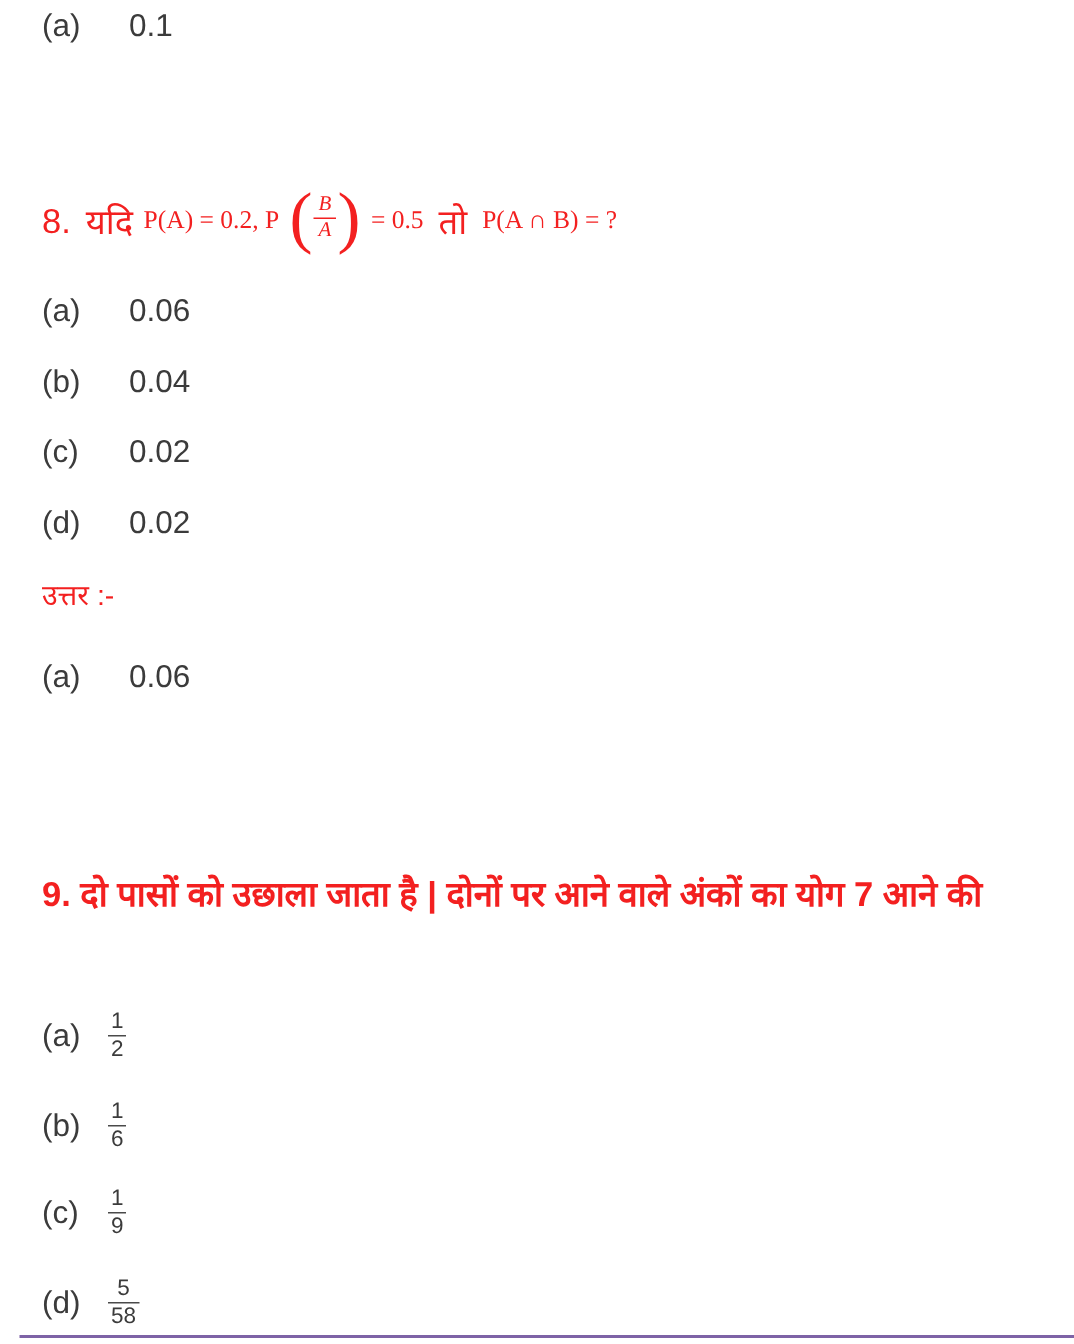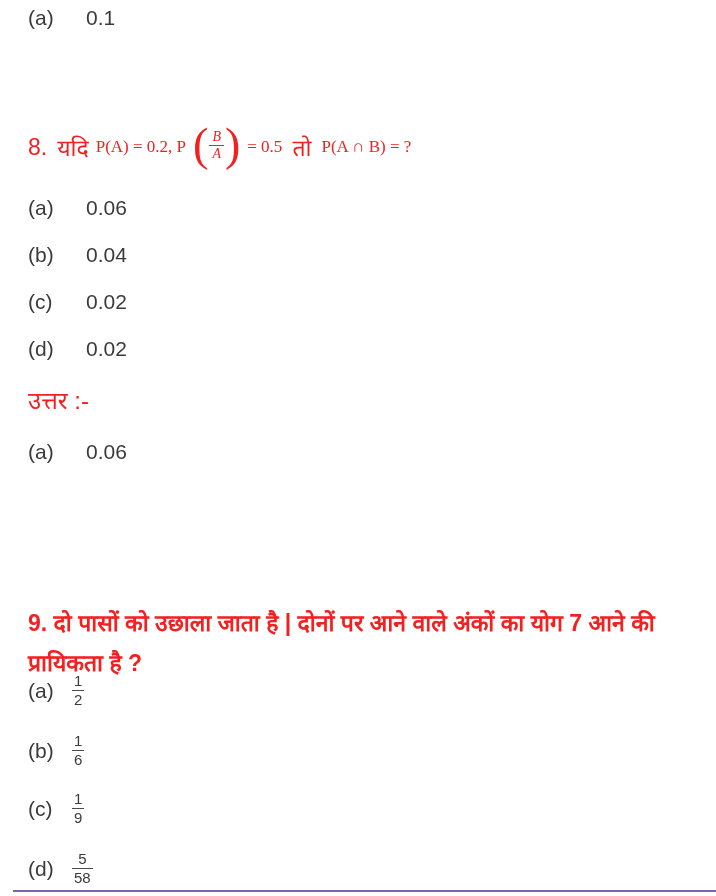--- a/index.html
+++ b/index.html
@@ -49,21 +49,21 @@
     font-family: "Liberation Serif", serif;
     font-style: italic;
     font-size: 14px;
     line-height: 1.1;
     margin: 0 1px;
     transform: translateY(-2px);
   }
   .mfrac .mden { border-top: 1.4px solid currentColor; padding: 0 3px; }
   .mfrac .mnum { padding: 0 3px; }
 
-  .answer-heading { font-size: 24px; font-weight: 500; }
+  .answer-heading { font-size: 19px; font-weight: 500; }
 
   
   .q9-text { font-size: 23px; font-weight: bold; line-height: 40px; width: 680px; }
 
   
   .frac-opt { display: flex; align-items: center; }
   .frac-opt .opt-label { font-size: 21px; min-width: 36px; }
   .frac {
     display: inline-flex;
     flex-direction: column;
@@ -132,23 +132,22 @@
     <span class="opt-label">(d)</span>
     <span class="opt-value">0.02</span>
   </div>
 
   <div class="abs answer-heading red" style="top: 383px;">उत्तर :-</div>
   <div class="abs opt-row" style="top: 440px;">
     <span class="opt-label">(a)</span>
     <span class="opt-value">0.06</span>
   </div>
 
-  <div class="abs q9-text red" style="top: 603px;">
+  <div class="abs q9-text red" style="top: 576px;">
     <div>9. दो पासों को उछाला जाता है | दोनों पर आने वाले अंकों का योग 7 आने की</div>
-    <div>प्रायिकता है ?</div>
   </div>
 
   <div class="abs frac-opt" style="top: 672px;">
     <span class="opt-label">(a)</span>
     <span class="frac">
       <span class="num">1</span>
       <span class="den">2</span>
     </span>
   </div>
   <div class="abs frac-opt" style="top: 732px;">

